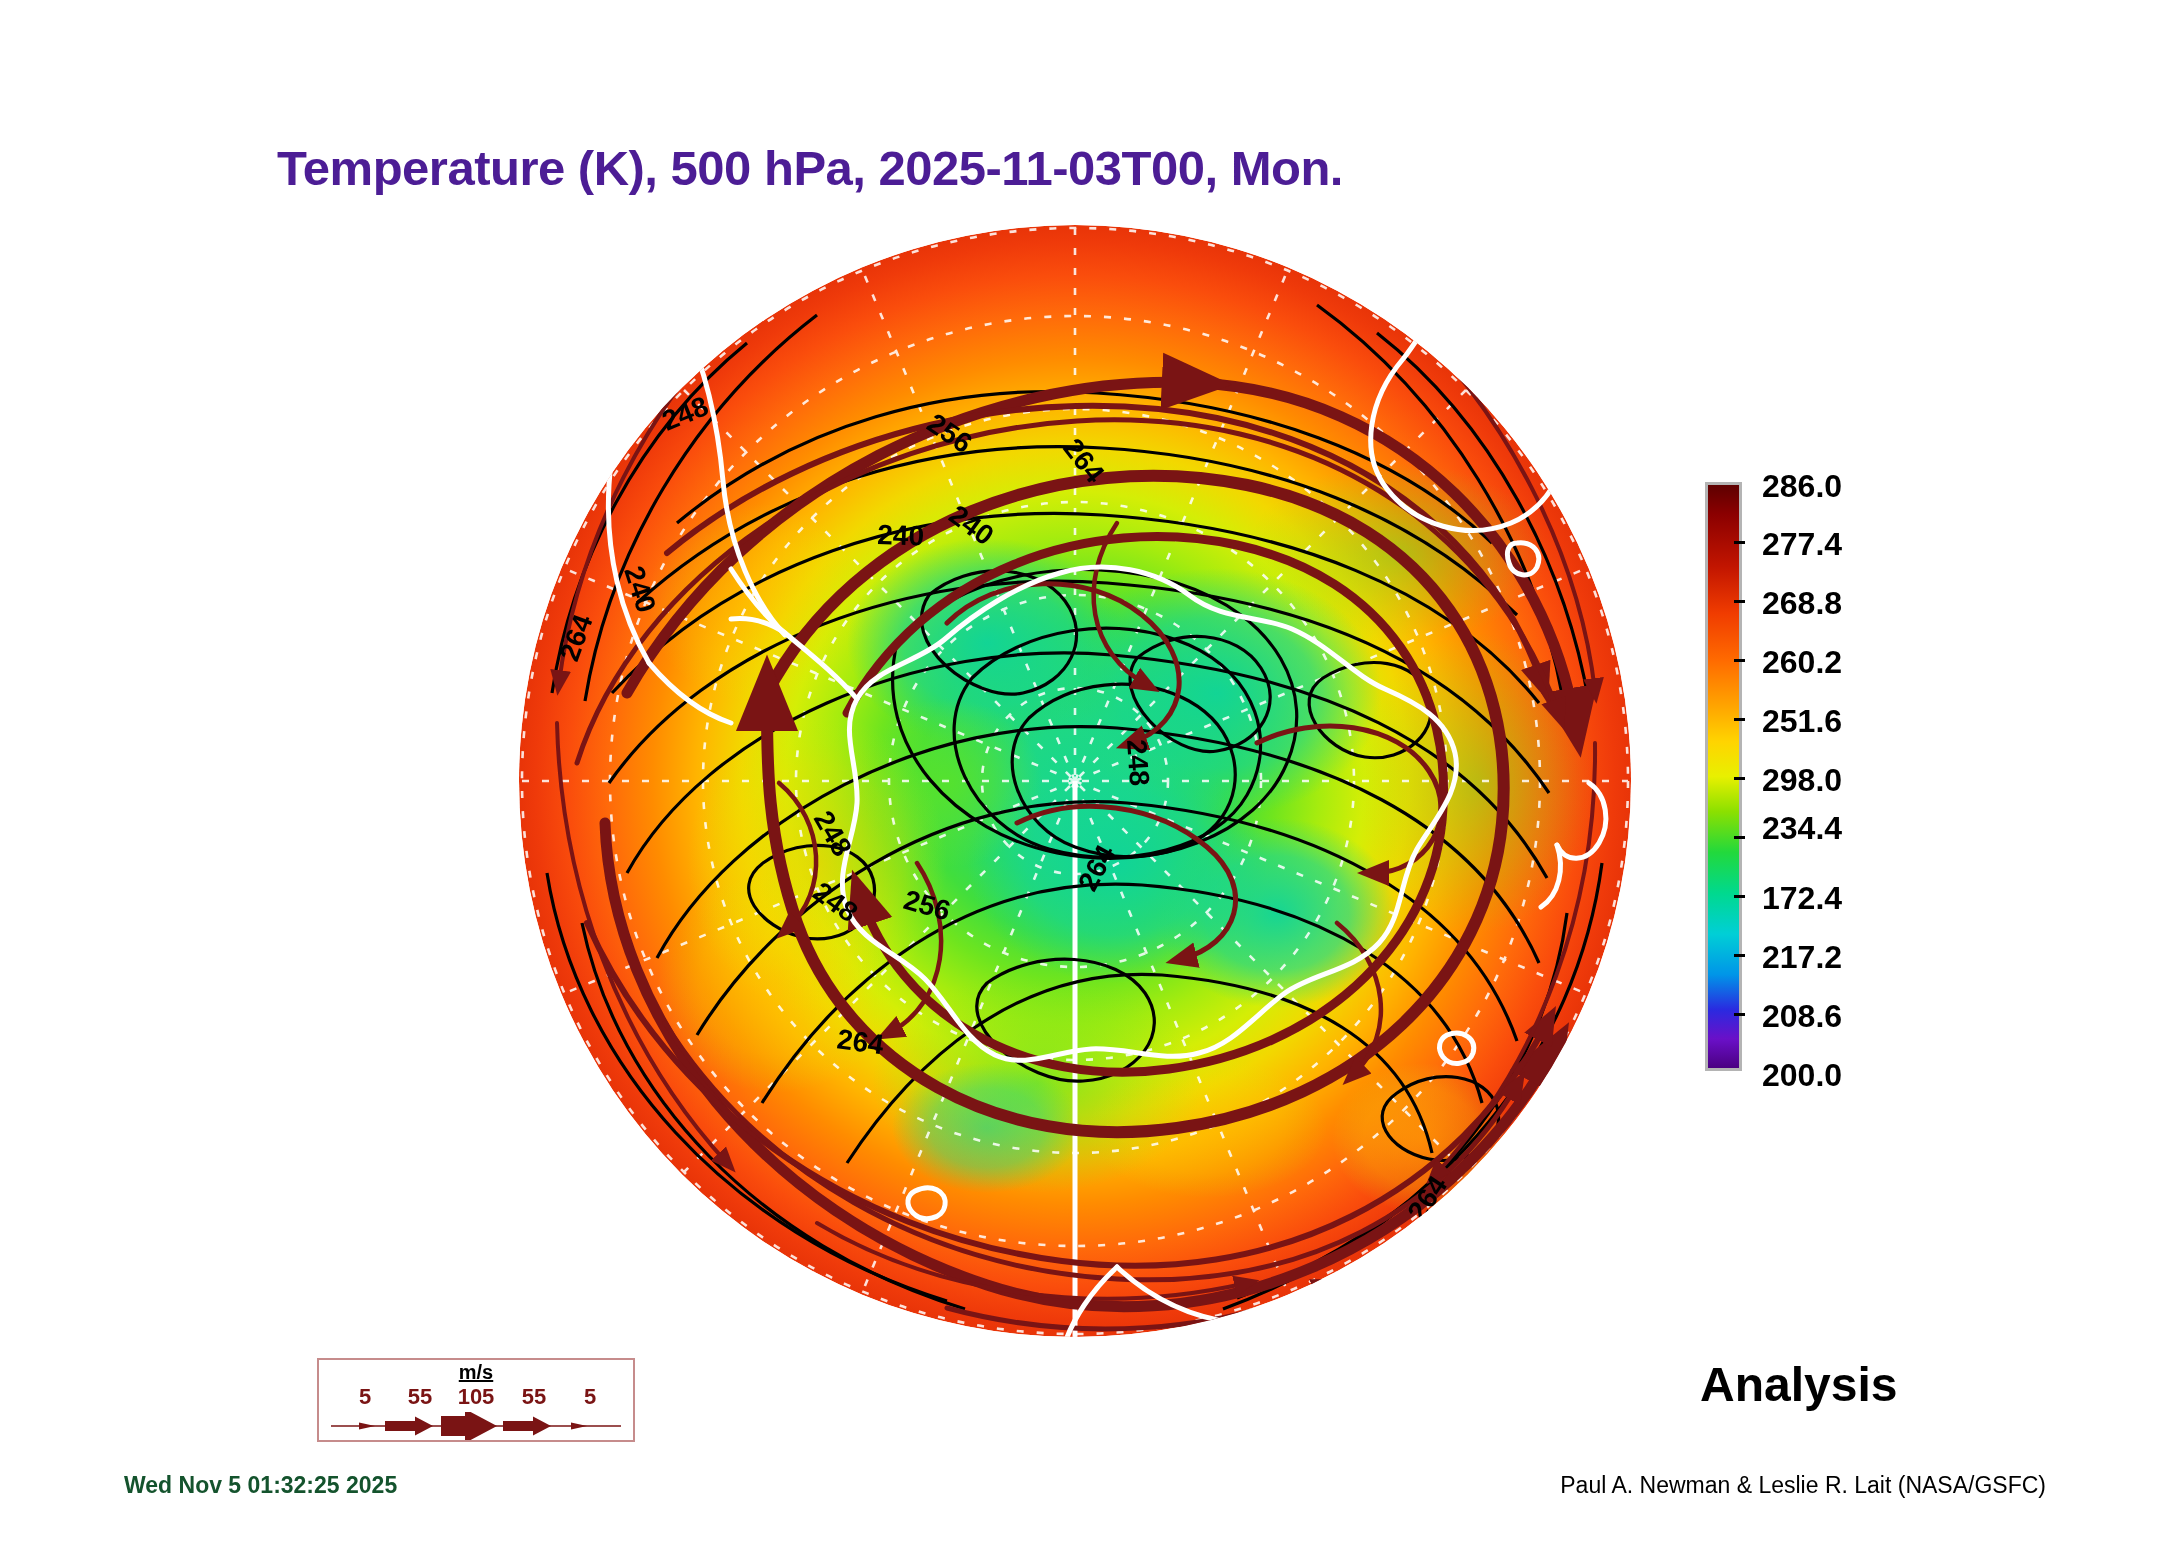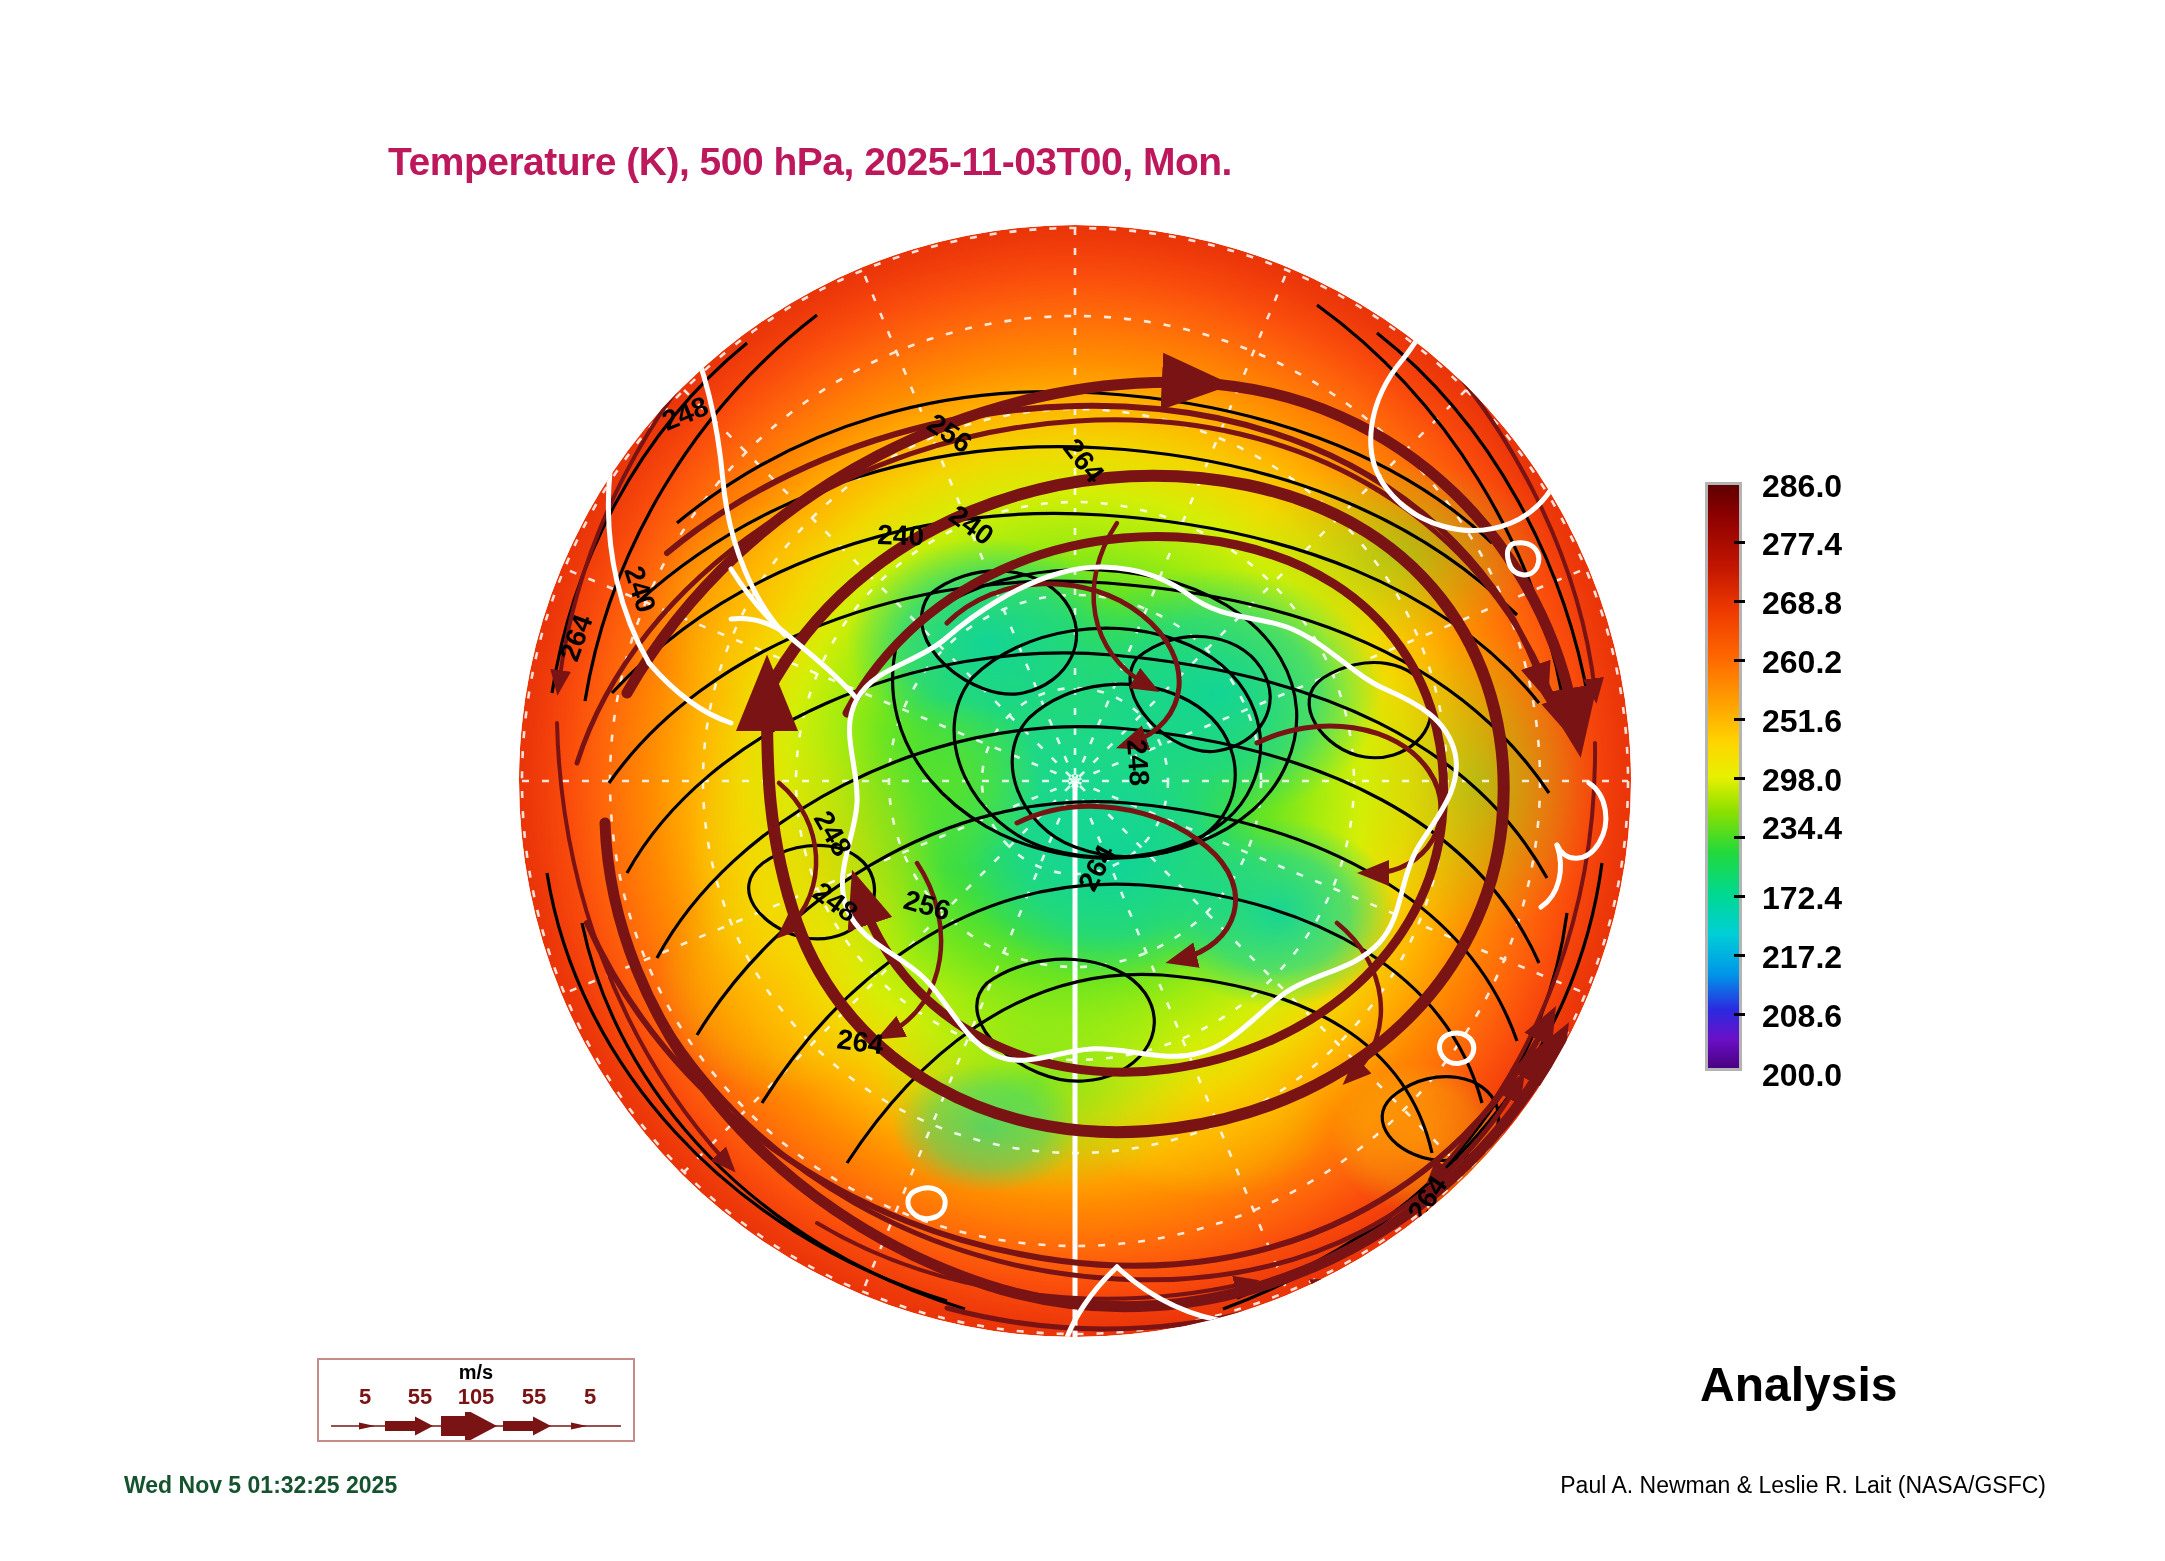--- a/index.html
+++ b/index.html
@@ -15,24 +15,24 @@
     overflow: hidden;
   }
 
   
   #chart-title {
     position: absolute;
     left: 0;
     top: 140px;
     width: 1620px;
     text-align: center;
-    font-size: 39px;
+    font-size: 49px;
     font-weight: bold;
     letter-spacing: -0.5px;
-    color: #be185d;
+    color: #4c1d95;
     white-space: nowrap;
   }
 
   
   #map-panel {
     position: absolute;
     left: 517px;
     top: 223px;
     width: 1116px;
     height: 1118px;
@@ -103,20 +103,21 @@
     background: #ffffff;
   }
   #wind-unit {
     position: absolute;
     left: 0; right: 0;
     top: 1px;
     text-align: center;
     font-size: 20px;
     font-weight: bold;
     color: #000000;
+    text-decoration: underline;
   }
   .wind-num {
     position: absolute;
     top: 24px;
     font-size: 22px;
     font-weight: bold;
     color: #7a1414;
     text-align: center;
     transform: translateX(-50%);
     white-space: nowrap;

